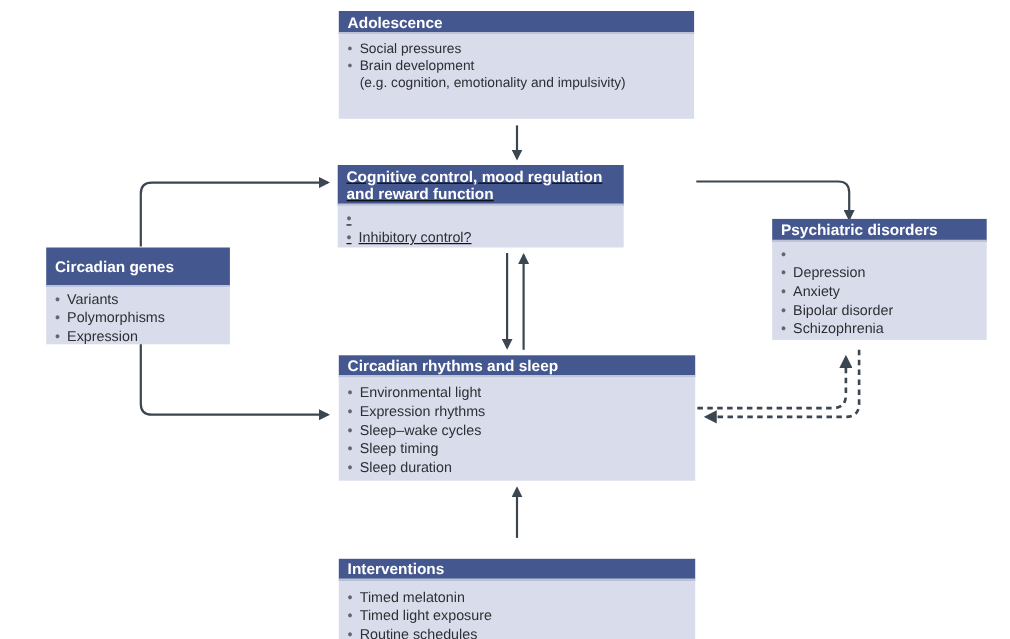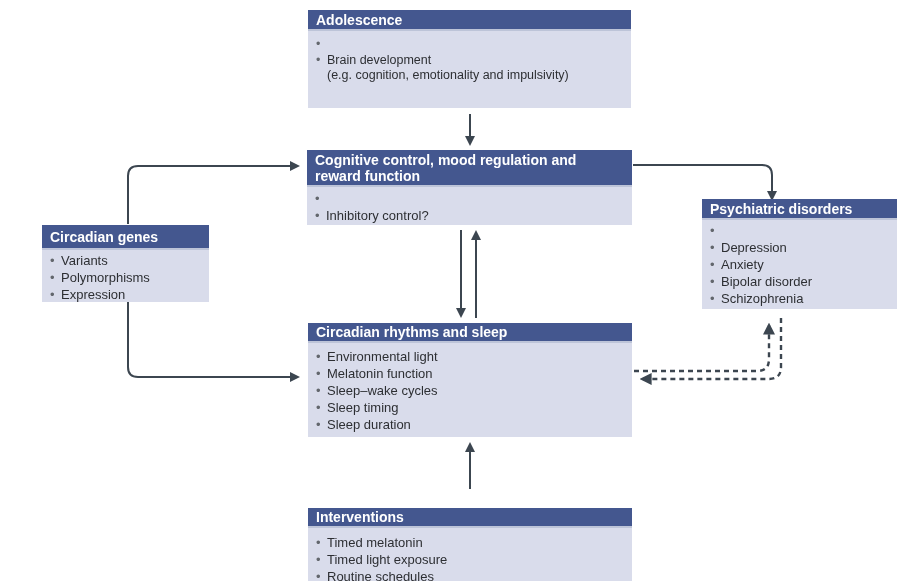--- a/index.html
+++ b/index.html
@@ -39,26 +39,26 @@
   ul.blist li { display: flex; line-height: 17px; white-space: nowrap; }
   .blt { color: var(--bullet, #63676D); width: 11px; flex: none; }
   .t { display: flex; flex-direction: column; }
 
   
   #box-adolescence { left: 308px; top: 10px;  width: 323px; }
   #box-adolescence .hd { height: 21px; }
   #box-adolescence .bd { height: 77px; font-size: 12.5px; padding-top: 6px; }
   #box-adolescence .bd li { line-height: 15.5px; }
 
-  #box-cognitive { left: 307px; top: 150px; width: 325px; }
+  #box-cognitive { left: 307px; top: 150px; width: 260px; text-decoration: underline; }
   #box-cognitive .hd { height: 37px; padding-top: 2px; padding-bottom: 2px; }
   #box-cognitive .bd { height: 38px; padding-top: 3px; }
 
   #box-genes { left: 42px; top: 225px; width: 167px; }
-  #box-genes .hd { height: 25px; }
+  #box-genes .hd { height: 36px; }
   #box-genes .bd { height: 52px; padding-top: 2px; }
 
   #box-psychiatric { left: 702px; top: 199px; width: 195px; }
   #box-psychiatric .hd { height: 21px; }
   #box-psychiatric .bd { height: 89px; padding-top: 2px; }
 
   #box-rhythms { left: 308px; top: 323px; width: 324px; }
   #box-rhythms .hd { height: 20px; }
   #box-rhythms .bd { height: 94px; padding-top: 5px; }
 
@@ -88,20 +88,21 @@
     <path class="arrow dashed" d="M781,318 L781,367 Q781,379 769,379 L642,379" marker-end="url(#ah)"></path>
   </svg>
 
   <div class="box" id="box-adolescence">
     <div class="hd">Adolescence</div>
     <div class="bd">
       <ul class="blist">
         <li>
           <span class="blt">•</span>
           <span class="t">
+            <span>Social pressures</span>
           </span>
         </li>
         <li>
           <span class="blt">•</span>
           <span class="t">
             <span>Brain development</span>
             <span>(e.g. cognition, emotionality and impulsivity)</span>
           </span>
         </li>
       </ul>
@@ -173,21 +174,21 @@
   <div class="box" id="box-rhythms">
     <div class="hd">Circadian rhythms and sleep</div>
     <div class="bd">
       <ul class="blist">
         <li>
           <span class="blt">•</span>
           <span>Environmental light</span>
         </li>
         <li>
           <span class="blt">•</span>
-          <span>Melatonin function</span>
+          <span>Expression rhythms</span>
         </li>
         <li>
           <span class="blt">•</span>
           <span>Sleep–wake cycles</span>
         </li>
         <li>
           <span class="blt">•</span>
           <span>Sleep timing</span>
         </li>
         <li>

